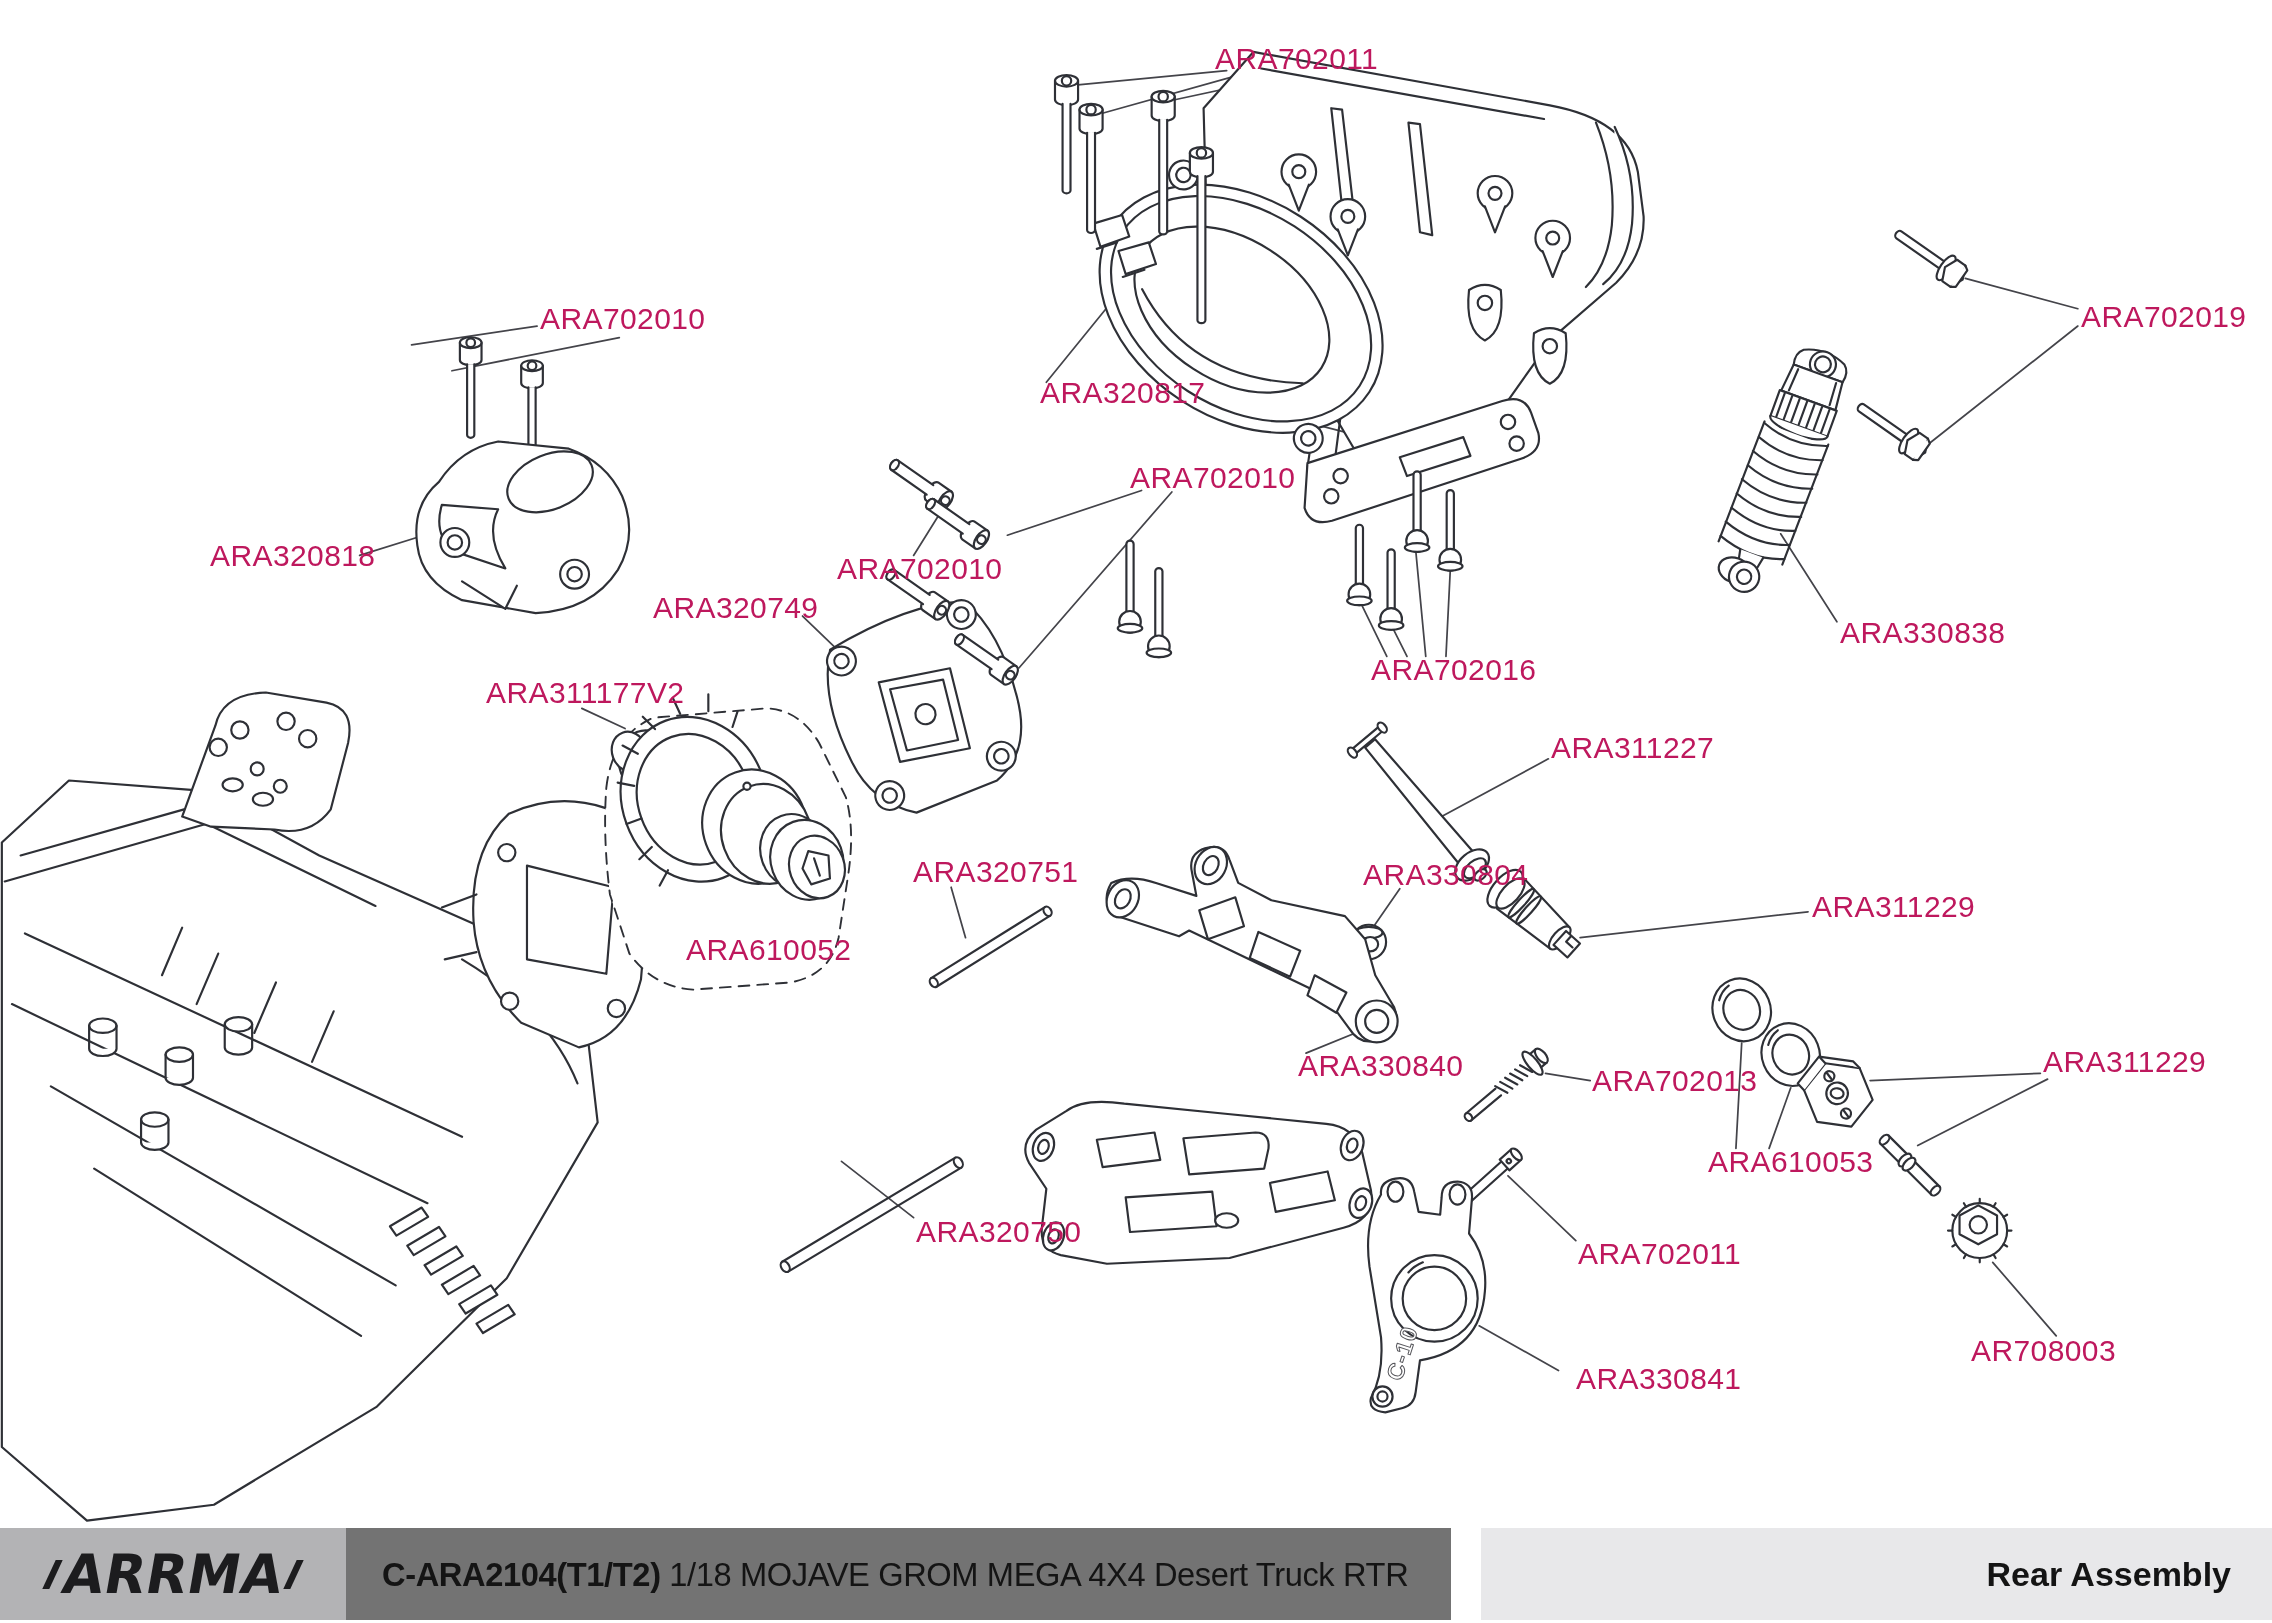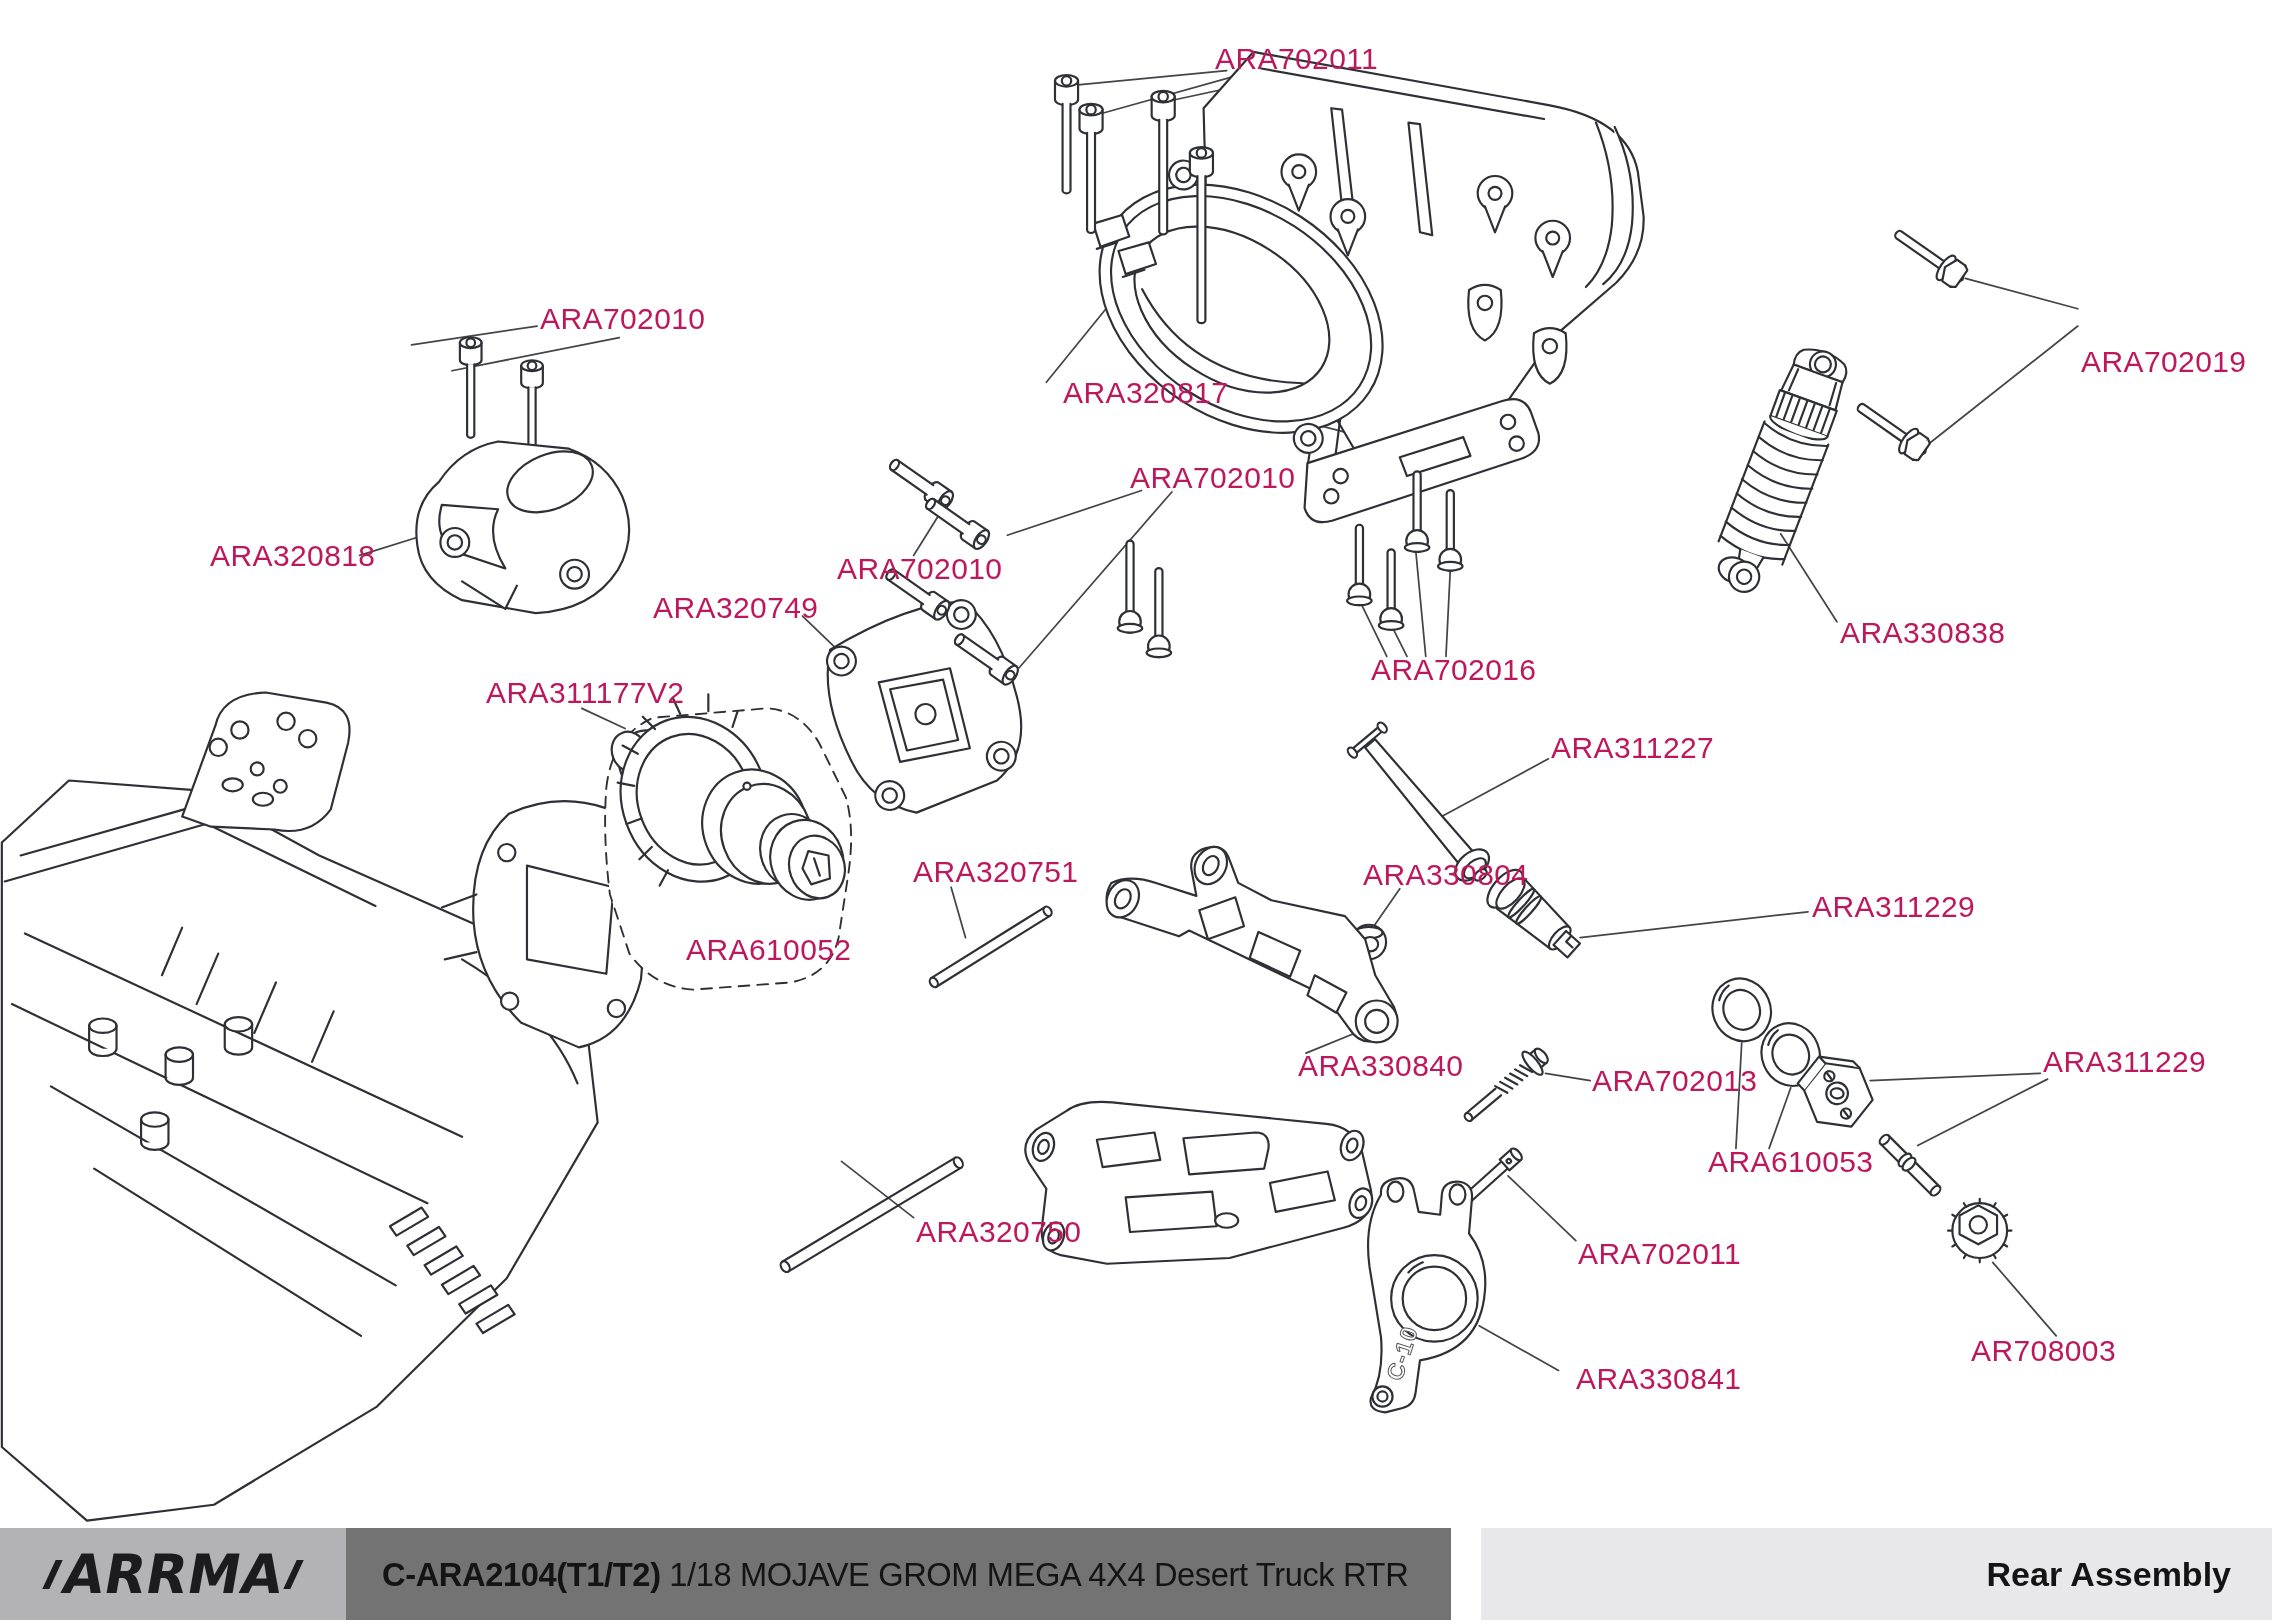--- a/index.html
+++ b/index.html
@@ -495,22 +495,22 @@
       <ellipse cx="1934" cy="1652" rx="11" ry="14"></ellipse>
         <ellipse cx="2020" cy="1656" rx="11" ry="14"></ellipse>
       <circle cx="1916" cy="1936" r="14"></circle>
         <circle cx="1916" cy="1936" r="7"></circle>
       <text transform="translate(1942,1916) rotate(-72)" font-family="Liberation Sans, sans-serif" font-size="32" font-weight="bold" fill="#ffffff" stroke="#55555a" stroke-width="1.4" letter-spacing="2">C-10</text>
     </g>
   </svg>
 
   <div class="part-label" style="left:1215px;top:59px;">ARA702011</div>
   <div class="part-label" style="left:540px;top:319px;">ARA702010</div>
-  <div class="part-label" style="left:2081px;top:317px;margin-top:45px;">ARA702019</div>
-  <div class="part-label" style="left:1040px;top:393px;margin-left:23px;">ARA320817</div>
+  <div class="part-label" style="left:2081px;top:317px;">ARA702019</div>
+  <div class="part-label" style="left:1040px;top:393px;">ARA320817</div>
   <div class="part-label" style="left:1130px;top:478px;">ARA702010</div>
   <div class="part-label" style="left:210px;top:556px;">ARA320818</div>
   <div class="part-label" style="left:837px;top:569px;">ARA702010</div>
   <div class="part-label" style="left:653px;top:608px;">ARA320749</div>
   <div class="part-label" style="left:1840px;top:633px;">ARA330838</div>
   <div class="part-label" style="left:1371px;top:670px;">ARA702016</div>
   <div class="part-label" style="left:486px;top:693px;">ARA311177V2</div>
   <div class="part-label" style="left:1551px;top:748px;">ARA311227</div>
   <div class="part-label" style="left:913px;top:872px;">ARA320751</div>
   <div class="part-label" style="left:1363px;top:875px;">ARA330804</div>

